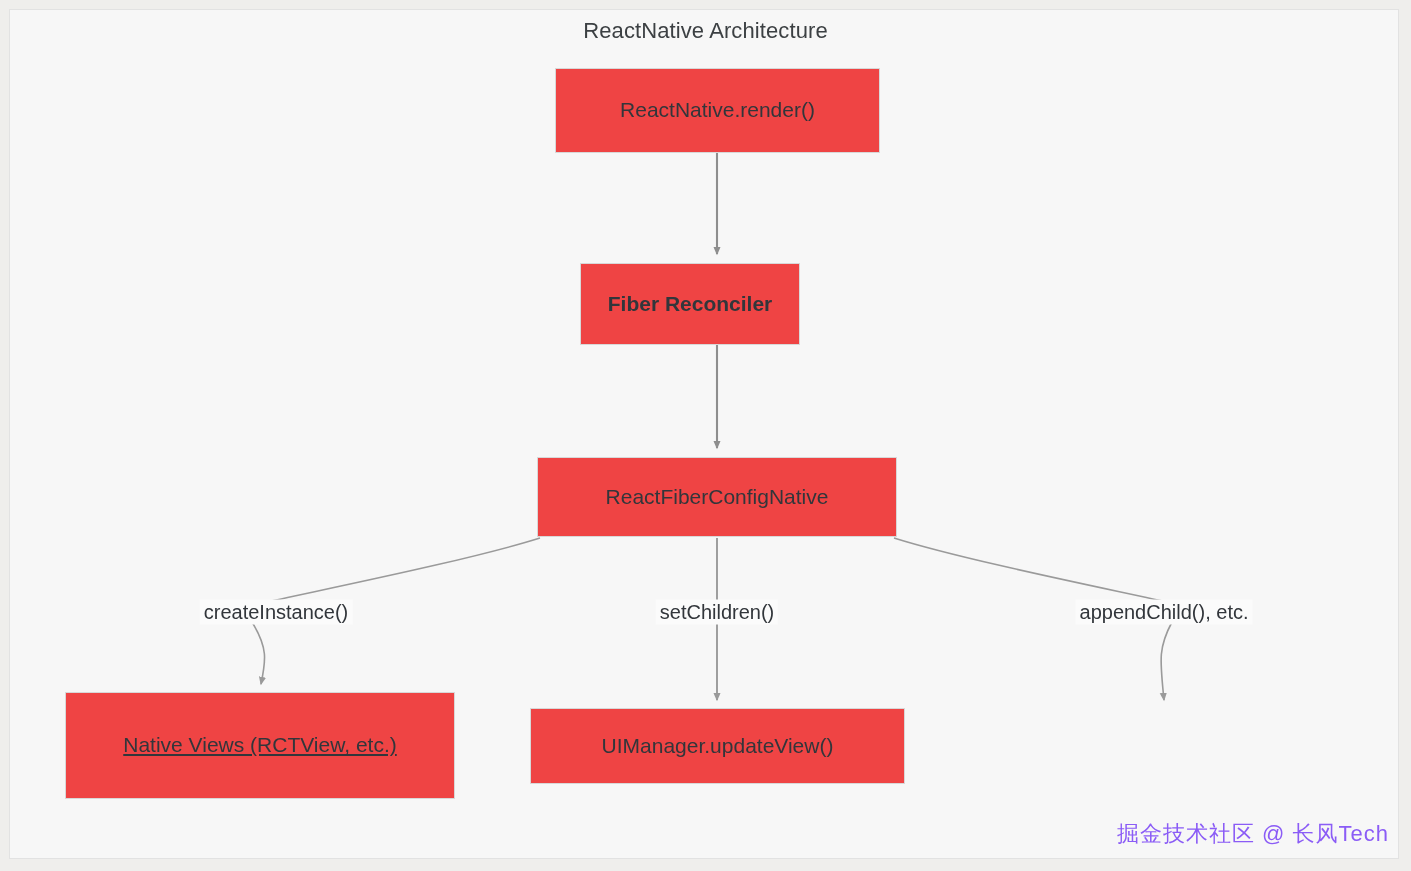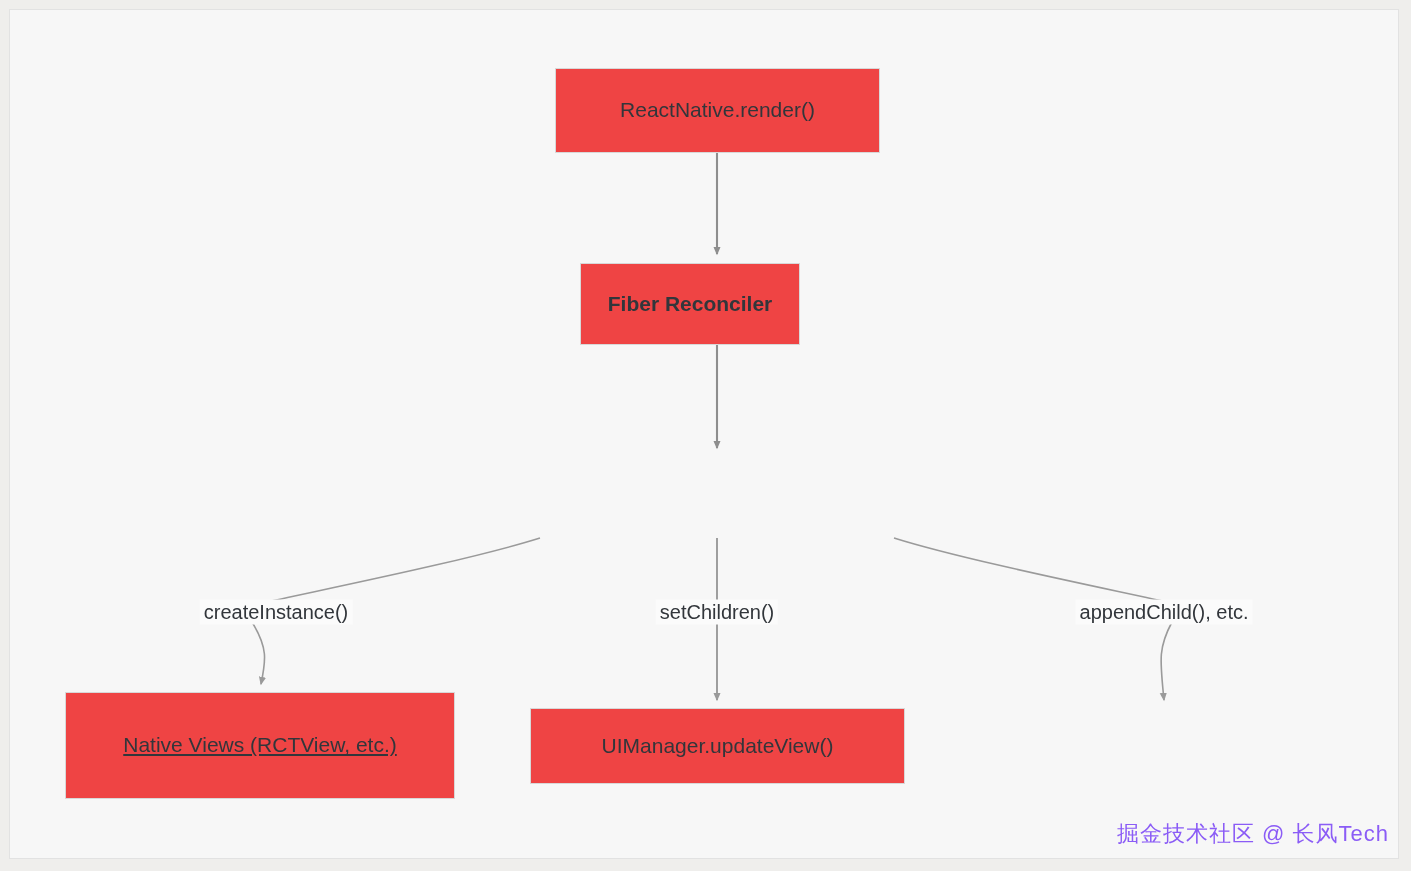--- a/index.html
+++ b/index.html
@@ -99,20 +99,21 @@
 
   #watermark-text { right: 22px; bottom: 22px; }
 </style>
 </head>
 <body>
 
 <div id="canvas">
 
   <div id="panel"></div>
 
+  <div class="diagram-title">ReactNative Architecture</div>
 
   <svg id="edges" viewBox="0 0 1411 871" xmlns="http://www.w3.org/2000/svg">
     <defs>
       <marker id="arrowhead" markerWidth="9" markerHeight="9" refX="7.2" refY="4.5" orient="auto" markerUnits="userSpaceOnUse">
         <path d="M0,0.9 L8.4,4.5 L0,8.1 z" fill="#8e8e8e"></path>
       </marker>
       <marker id="arrowhead-thin" markerWidth="9" markerHeight="9" refX="7.2" refY="4.5" orient="auto" markerUnits="userSpaceOnUse">
         <path d="M0,0.9 L8.4,4.5 L0,8.1 z" fill="#9a9a9a"></path>
       </marker>
     </defs>
@@ -137,20 +138,21 @@
     <g>
       <path d="M894,538 C964,560 1104,588 1176,604" stroke="#9a9a9a" stroke-width="1.5" fill="none"></path>
       <path d="M1172,622 C1158,648 1160,660 1164,700" stroke="#9a9a9a" stroke-width="1.6" fill="none" marker-end="url(#arrowhead-thin)"></path>
     </g>
   </svg>
 
   <div class="node" id="node-render">ReactNative.render()</div>
 
   <div class="node" id="node-fiber">Fiber Reconciler</div>
 
+  <div class="node" id="node-config">ReactFiberConfigNative</div>
 
   <div class="node" id="node-nativeviews">Native Views (RCTView, etc.)</div>
 
   <div class="node" id="node-updateview">UIManager.updateView()</div>
 
 
   <div class="edge-label" id="label-createinstance">createInstance()</div>
 
   <div class="edge-label" id="label-commitupdate">setChildren()</div>
 

